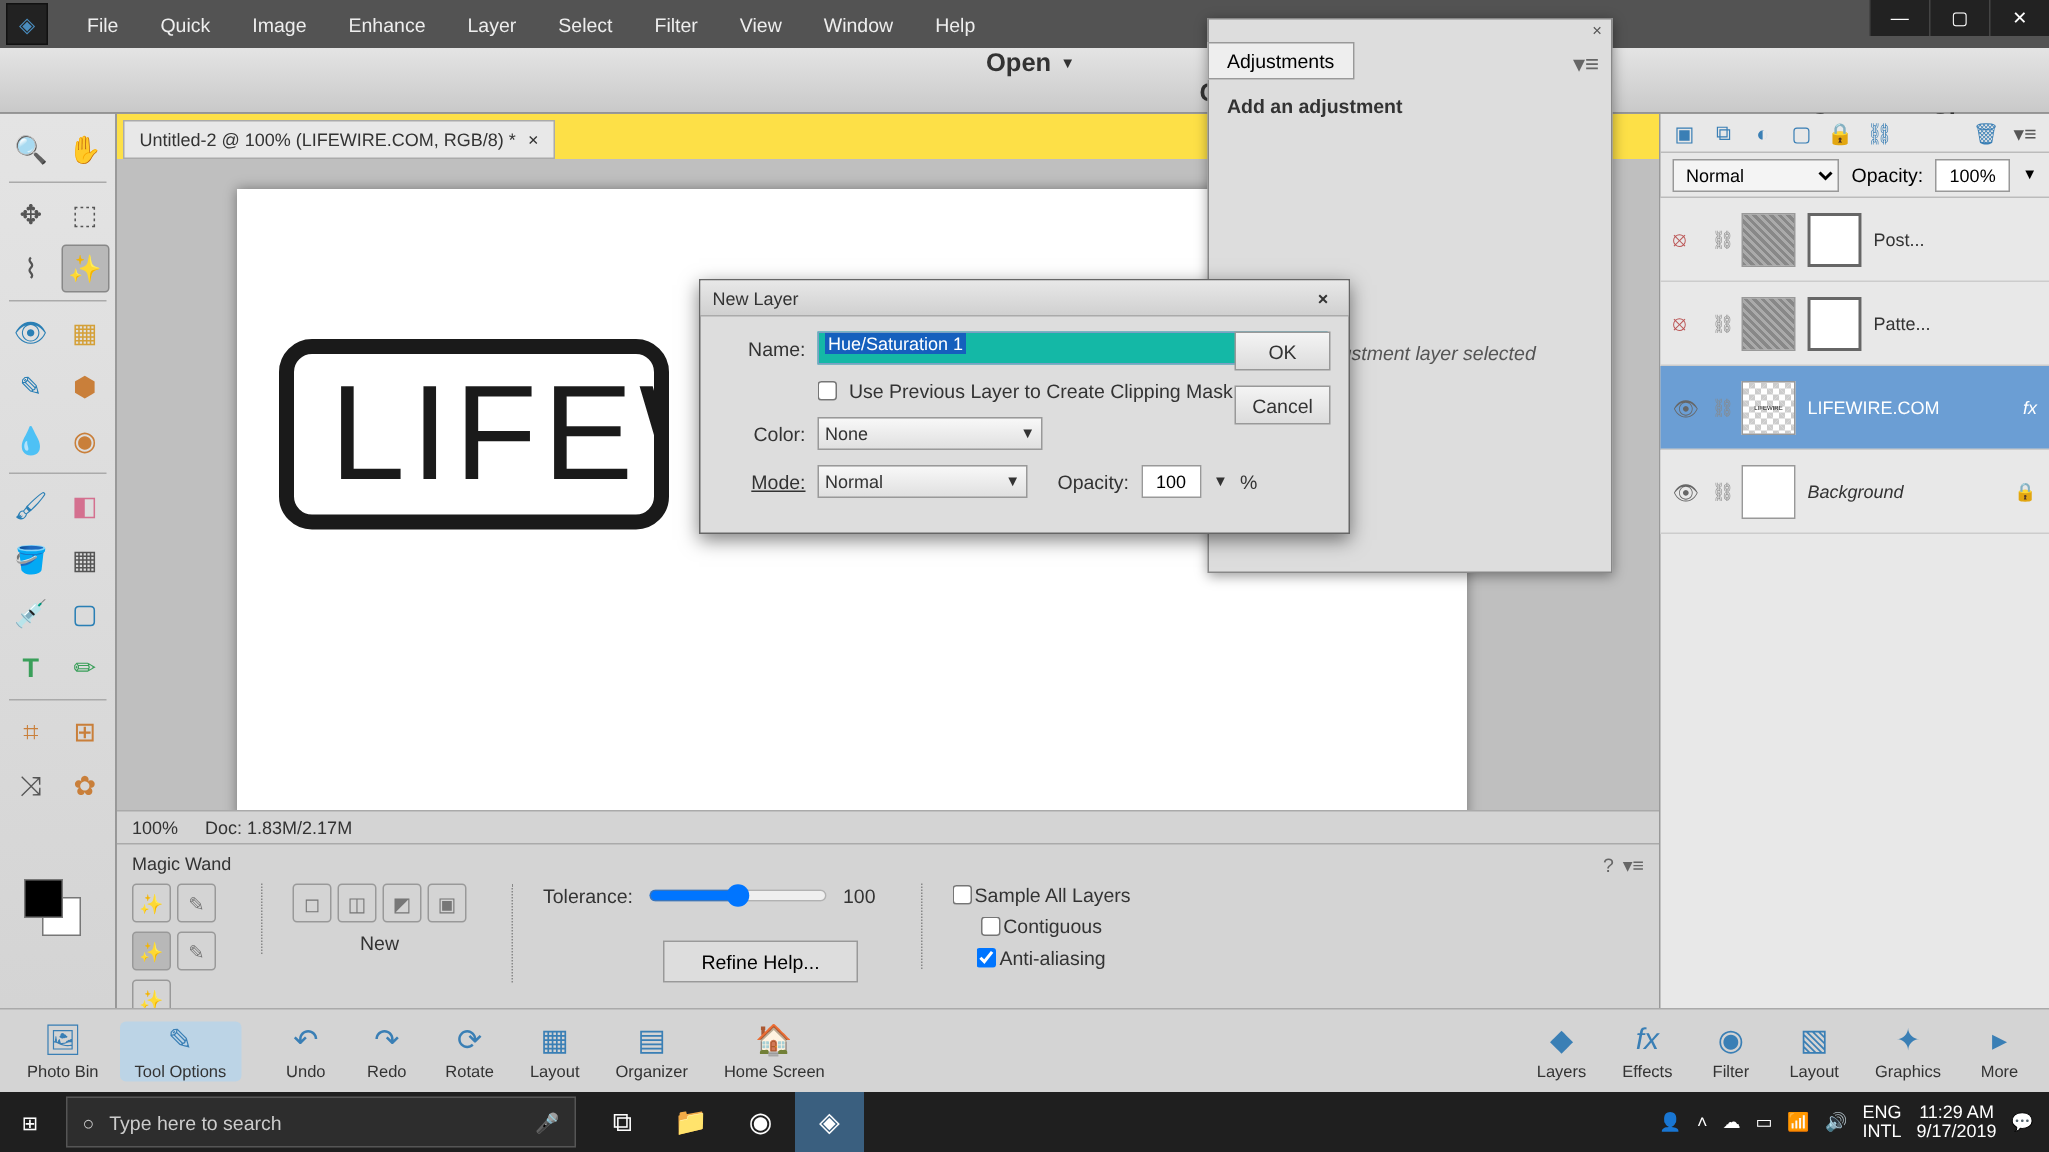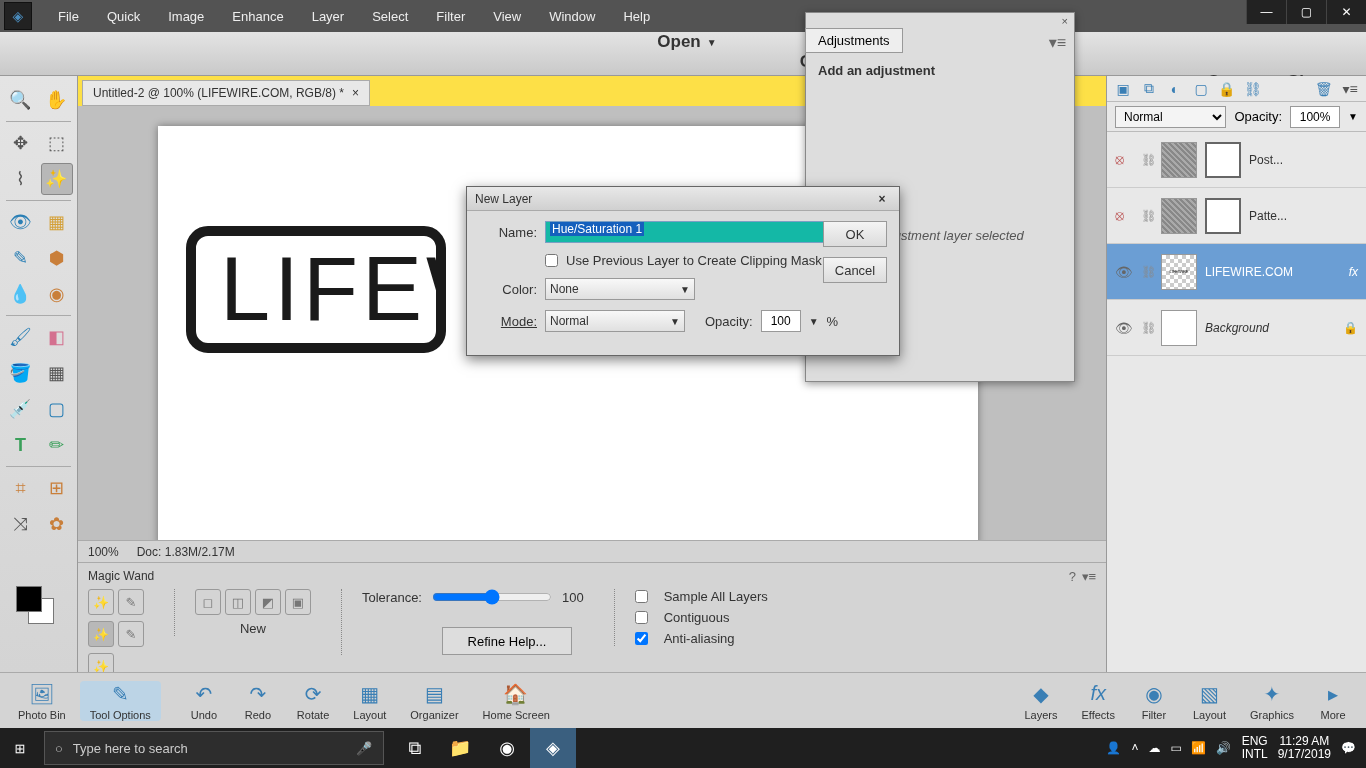--- a/index.html
+++ b/index.html
@@ -28,21 +28,21 @@
 .canvas { width: 820px; height: 420px; background: #fff; box-shadow: 0 0 8px rgba(0,0,0,.4); position:relative;}
 .stamp { position:absolute; left: 28px; top: 100px; font-family: Impact, sans-serif; font-size: 90px; letter-spacing: 4px; color: #1a1a1a; border: 10px solid #1a1a1a; border-radius: 22px; padding: 2px 24px; filter: blur(.3px); overflow:hidden; width:260px; white-space:nowrap;}
 .status-row { height: 22px; background:#d4d4d4; border-top:1px solid #aaa; font-size:12px; color:#333; display:flex; align-items:center; gap:18px; padding-left:10px;}
 .options-bar { height: 110px; background: #d4d4d4; border-top:1px solid #aaa; padding:6px 10px; font-size:13px; color:#333; position:relative;}
 .opt-title { font-size:12px; color:#333; margin-bottom:6px;}
 .opt-content { display:flex; gap:30px; align-items:flex-start;}
 .opt-group { display:flex; flex-direction:column; gap:6px; }
 .mini-btn { width:26px; height:26px; border:1px solid #999; border-radius:3px; display:inline-flex; align-items:center; justify-content:center; color:#777; }
 .refine-btn { width:130px; height:28px; border:1px solid #999; background:#ddd; font-size:13px; }
 .slider { width:120px; }
-.chk { display:flex; align-items:center; gap:16px; font-size:13px; }
+.chk { display:flex; align-items:center; gap:2px; font-size:13px;justify-content:center; }
 .right-panel { width: 260px; background:#e8e8e8; border-left:1px solid #999; display:flex; flex-direction:column;}
 .panel-icons { height:26px; display:flex; align-items:center; gap:6px; padding:0 6px; border-bottom:1px solid #bbb;}
 .pi { width:20px; height:20px; display:flex; align-items:center; justify-content:center; color:#555; font-size:14px;}
 .blend-row { height:30px; display:flex; align-items:center; gap:8px; padding:0 8px; border-bottom:1px solid #bbb; font-size:13px;}
 .blend-sel { flex:1; height:22px; border:1px solid #999; background:#f4f4f4; font-size:12px; padding:0 4px;}
 .opac-input { width:50px; height:22px; border:1px solid #999; font-size:12px; text-align:center;}
 .layer-row { height:56px; border-bottom:1px solid #ccc; display:flex; align-items:center; padding:0 8px; gap:8px; font-size:12px; color:#333; background:#e8e8e8;}
 .layer-row.sel { background:#6b9ed4; color:#fff;}
 .eye { width:18px; color:#666; font-size:14px;}
 .link { width:12px; color:#888; font-size:12px;}

